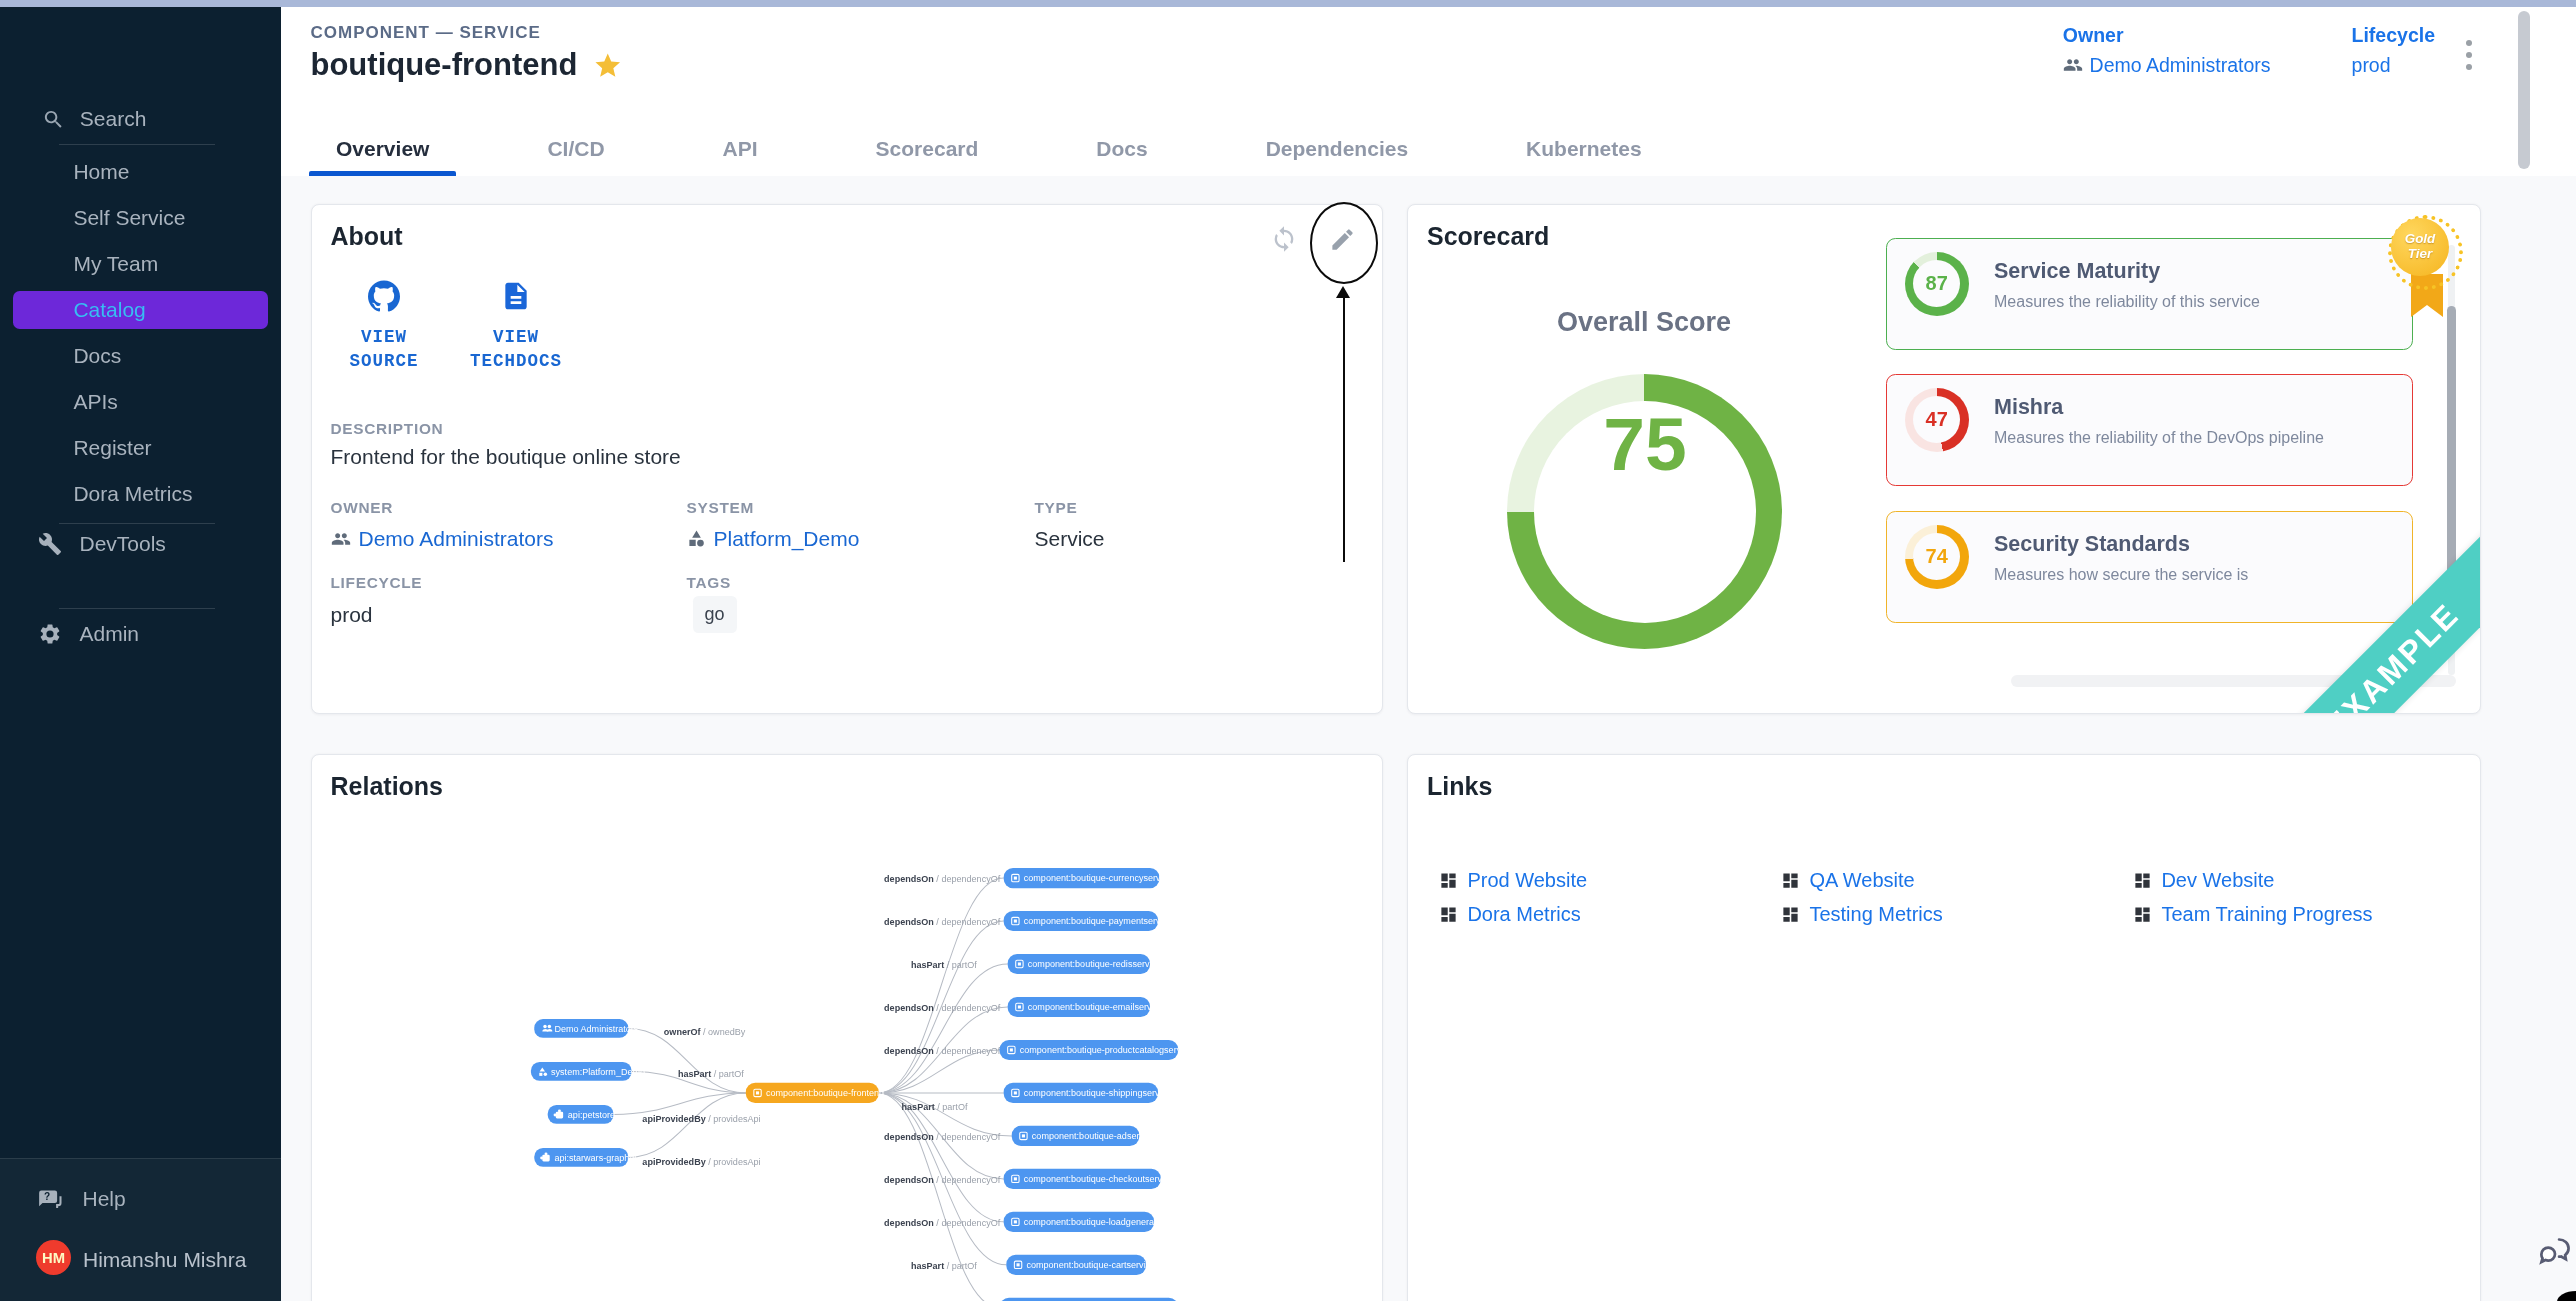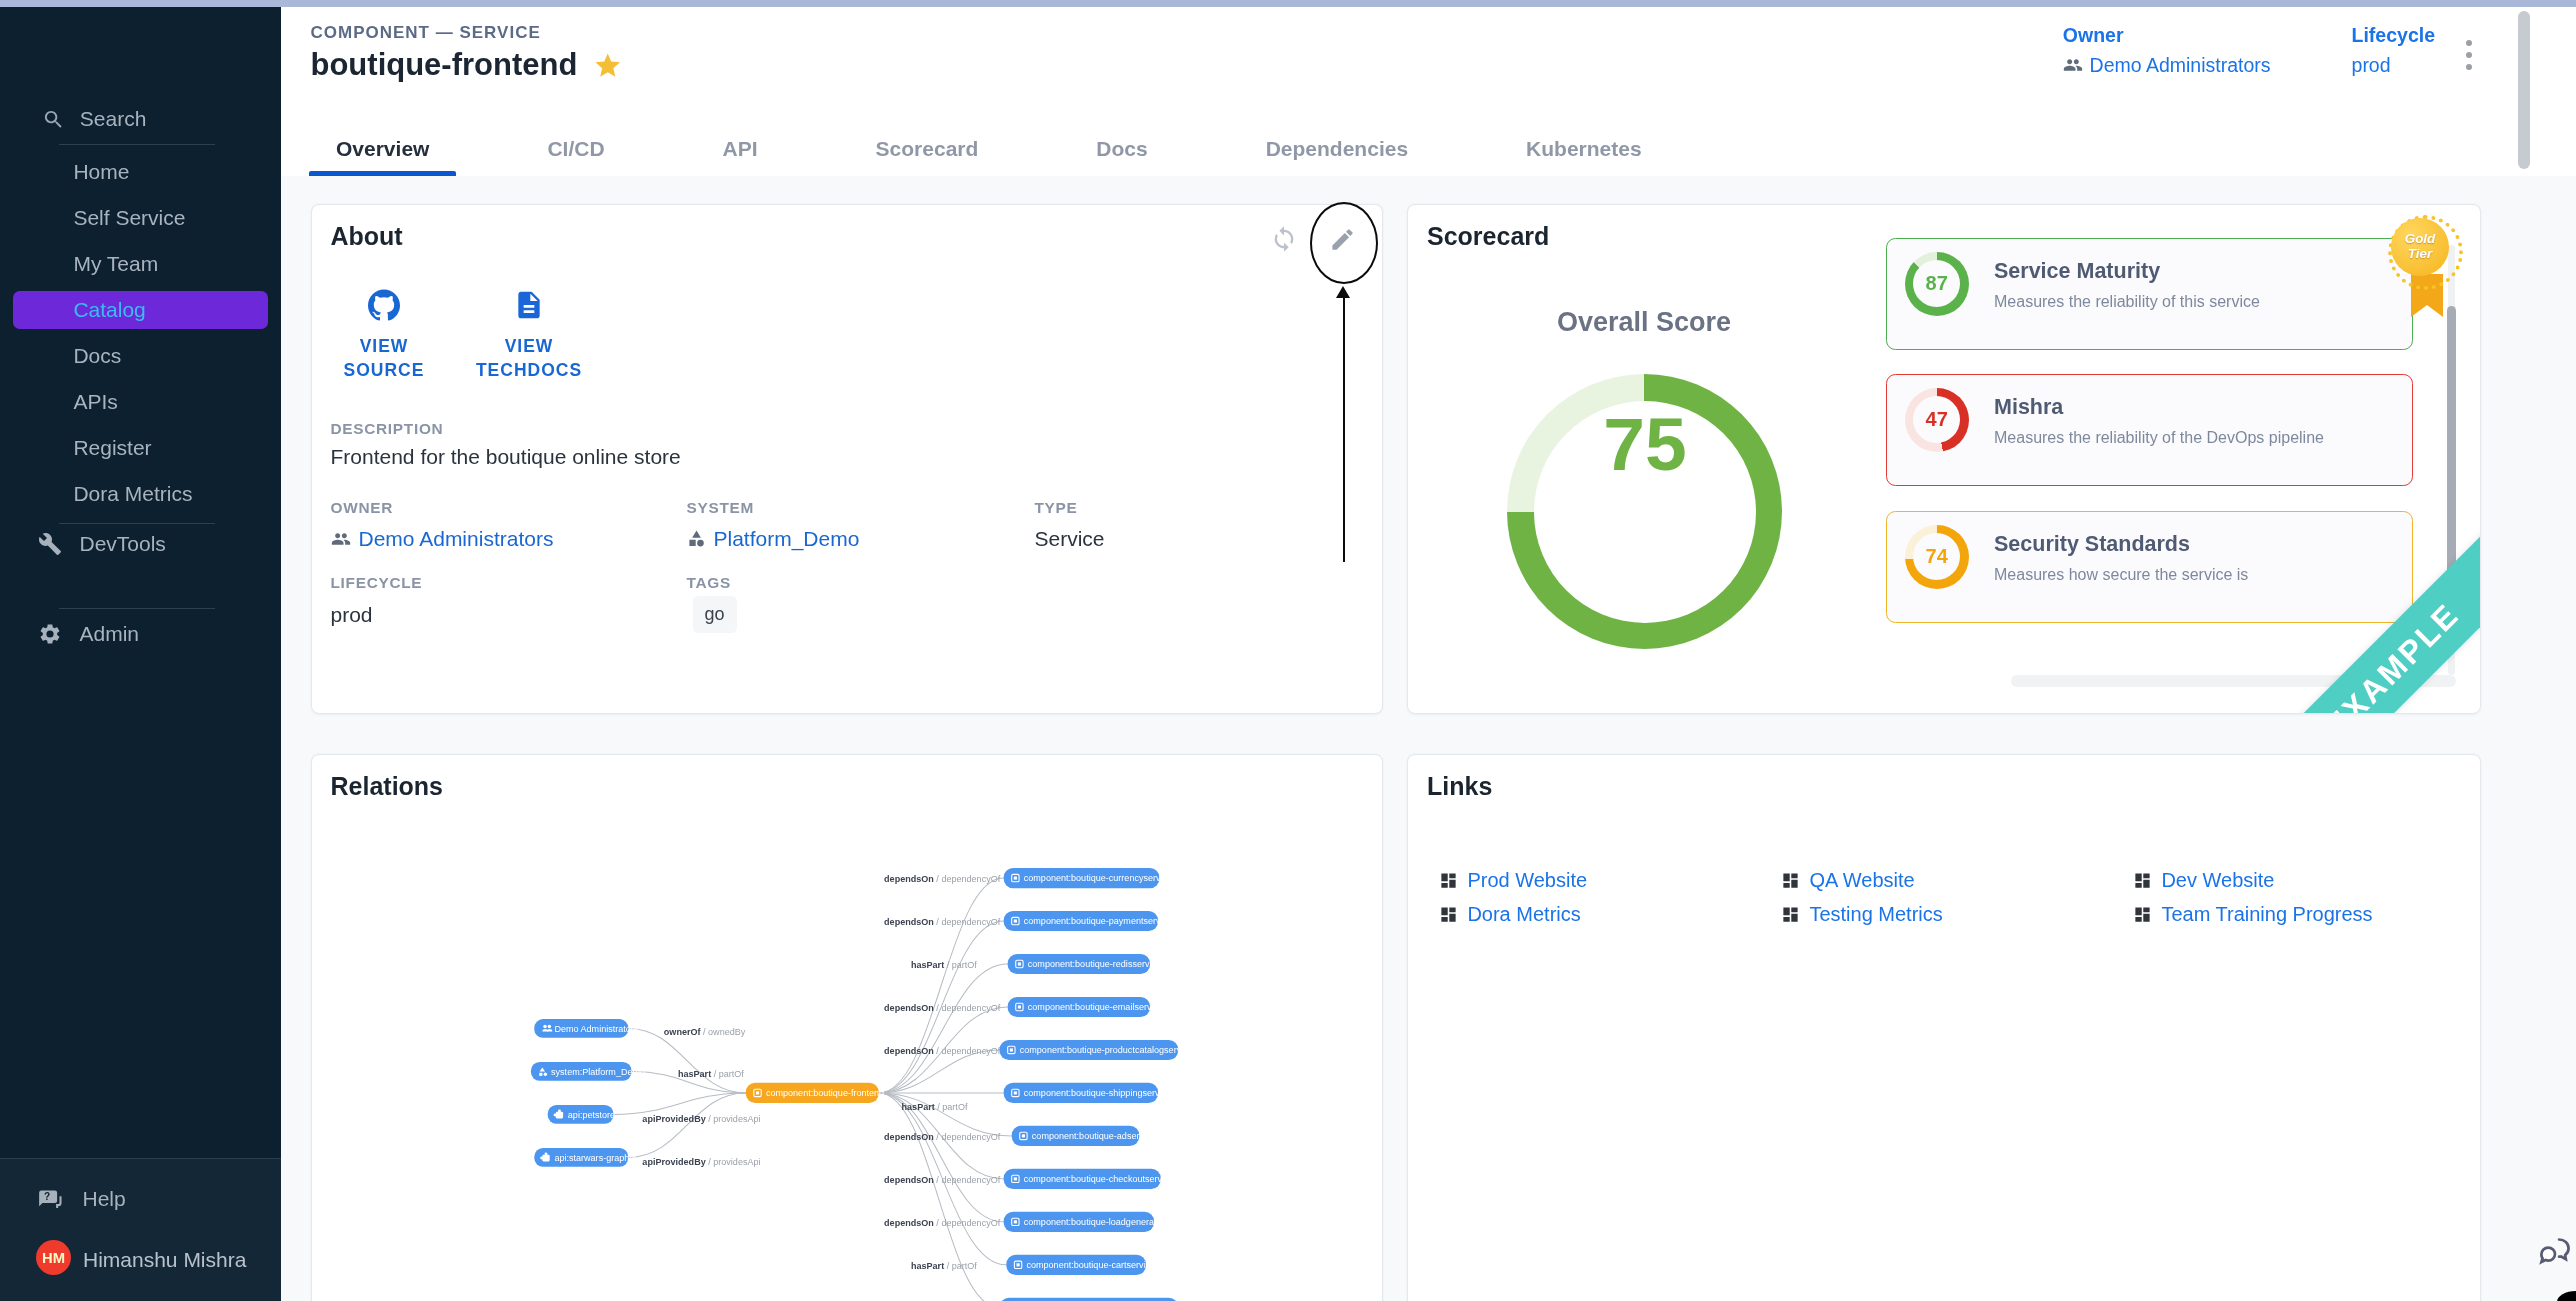--- a/index.html
+++ b/index.html
@@ -52,21 +52,21 @@
   #scorecard-card { left:1126px; top:197px; width:1074px; height:510px; overflow:hidden; }
   #relations-card { left:29.5px;  top:747px; width:1072px; height:557px; overflow:hidden; }
   #links-card     { left:1126px; top:747px; width:1074px; height:557px; }
 
   
   .about-actions { position:absolute; right:24px; top:20px; display:flex; gap:29.5px; }
   .icon-btn { width:29.5px; height:29.5px; display:flex; align-items:center; justify-content:center; cursor:pointer; }
   .annot-ellipse { position:absolute; left:998px; top:-2.7px; width:68px; height:82px; border:2.7px solid #0B0B0B; border-radius:50%; z-index:6; pointer-events:none; }
   .annot-line { position:absolute; left:1031px; top:91px; width:2px; height:266px; background:#0B0B0B; z-index:6; pointer-events:none; }
   .annot-head { position:absolute; left:1024px; top:81px; width:0; height:0; border-left:7.4px solid transparent; border-right:7.4px solid transparent; border-bottom:12px solid #0B0B0B; z-index:6; pointer-events:none; }
-  .about-links { position:absolute; left:19px; top:84px; display:flex; gap:38px; }
+  .about-links { position:absolute; left:19px; top:75px; display:flex; gap:25px;font-family:Liberation Mono, monospace; }
   .about-link { width:107px; display:flex; flex-direction:column; align-items:center; cursor:pointer; }
   .about-link .lbl { margin-top:13.4px; color:#1967D2; font-size:17.5px; font-weight:700; letter-spacing:1px; text-align:center; line-height:24px; }
   .fld-label { position:absolute; color:#8A94A6; font-size:15.4px; font-weight:600; letter-spacing:0.7px; }
   .fld-value { position:absolute; color:#2A333E; font-size:21px; }
   .fld-link  { position:absolute; color:#1967D2; font-size:21px; display:flex; align-items:center; gap:8px; cursor:pointer; }
   .tag-chip { position:absolute; background:#F4F6F8; border-radius:5.4px; padding:8px 12px; color:#3A424E; font-size:18px; }
 
   
   .overall-label { position:absolute; left:236px; top:102px; transform:translateX(-50%); color:#6A7284; font-size:27px; font-weight:700; }
   .donut { position:absolute; left:99px; top:169px; width:275px; height:275px; border-radius:50%; }

